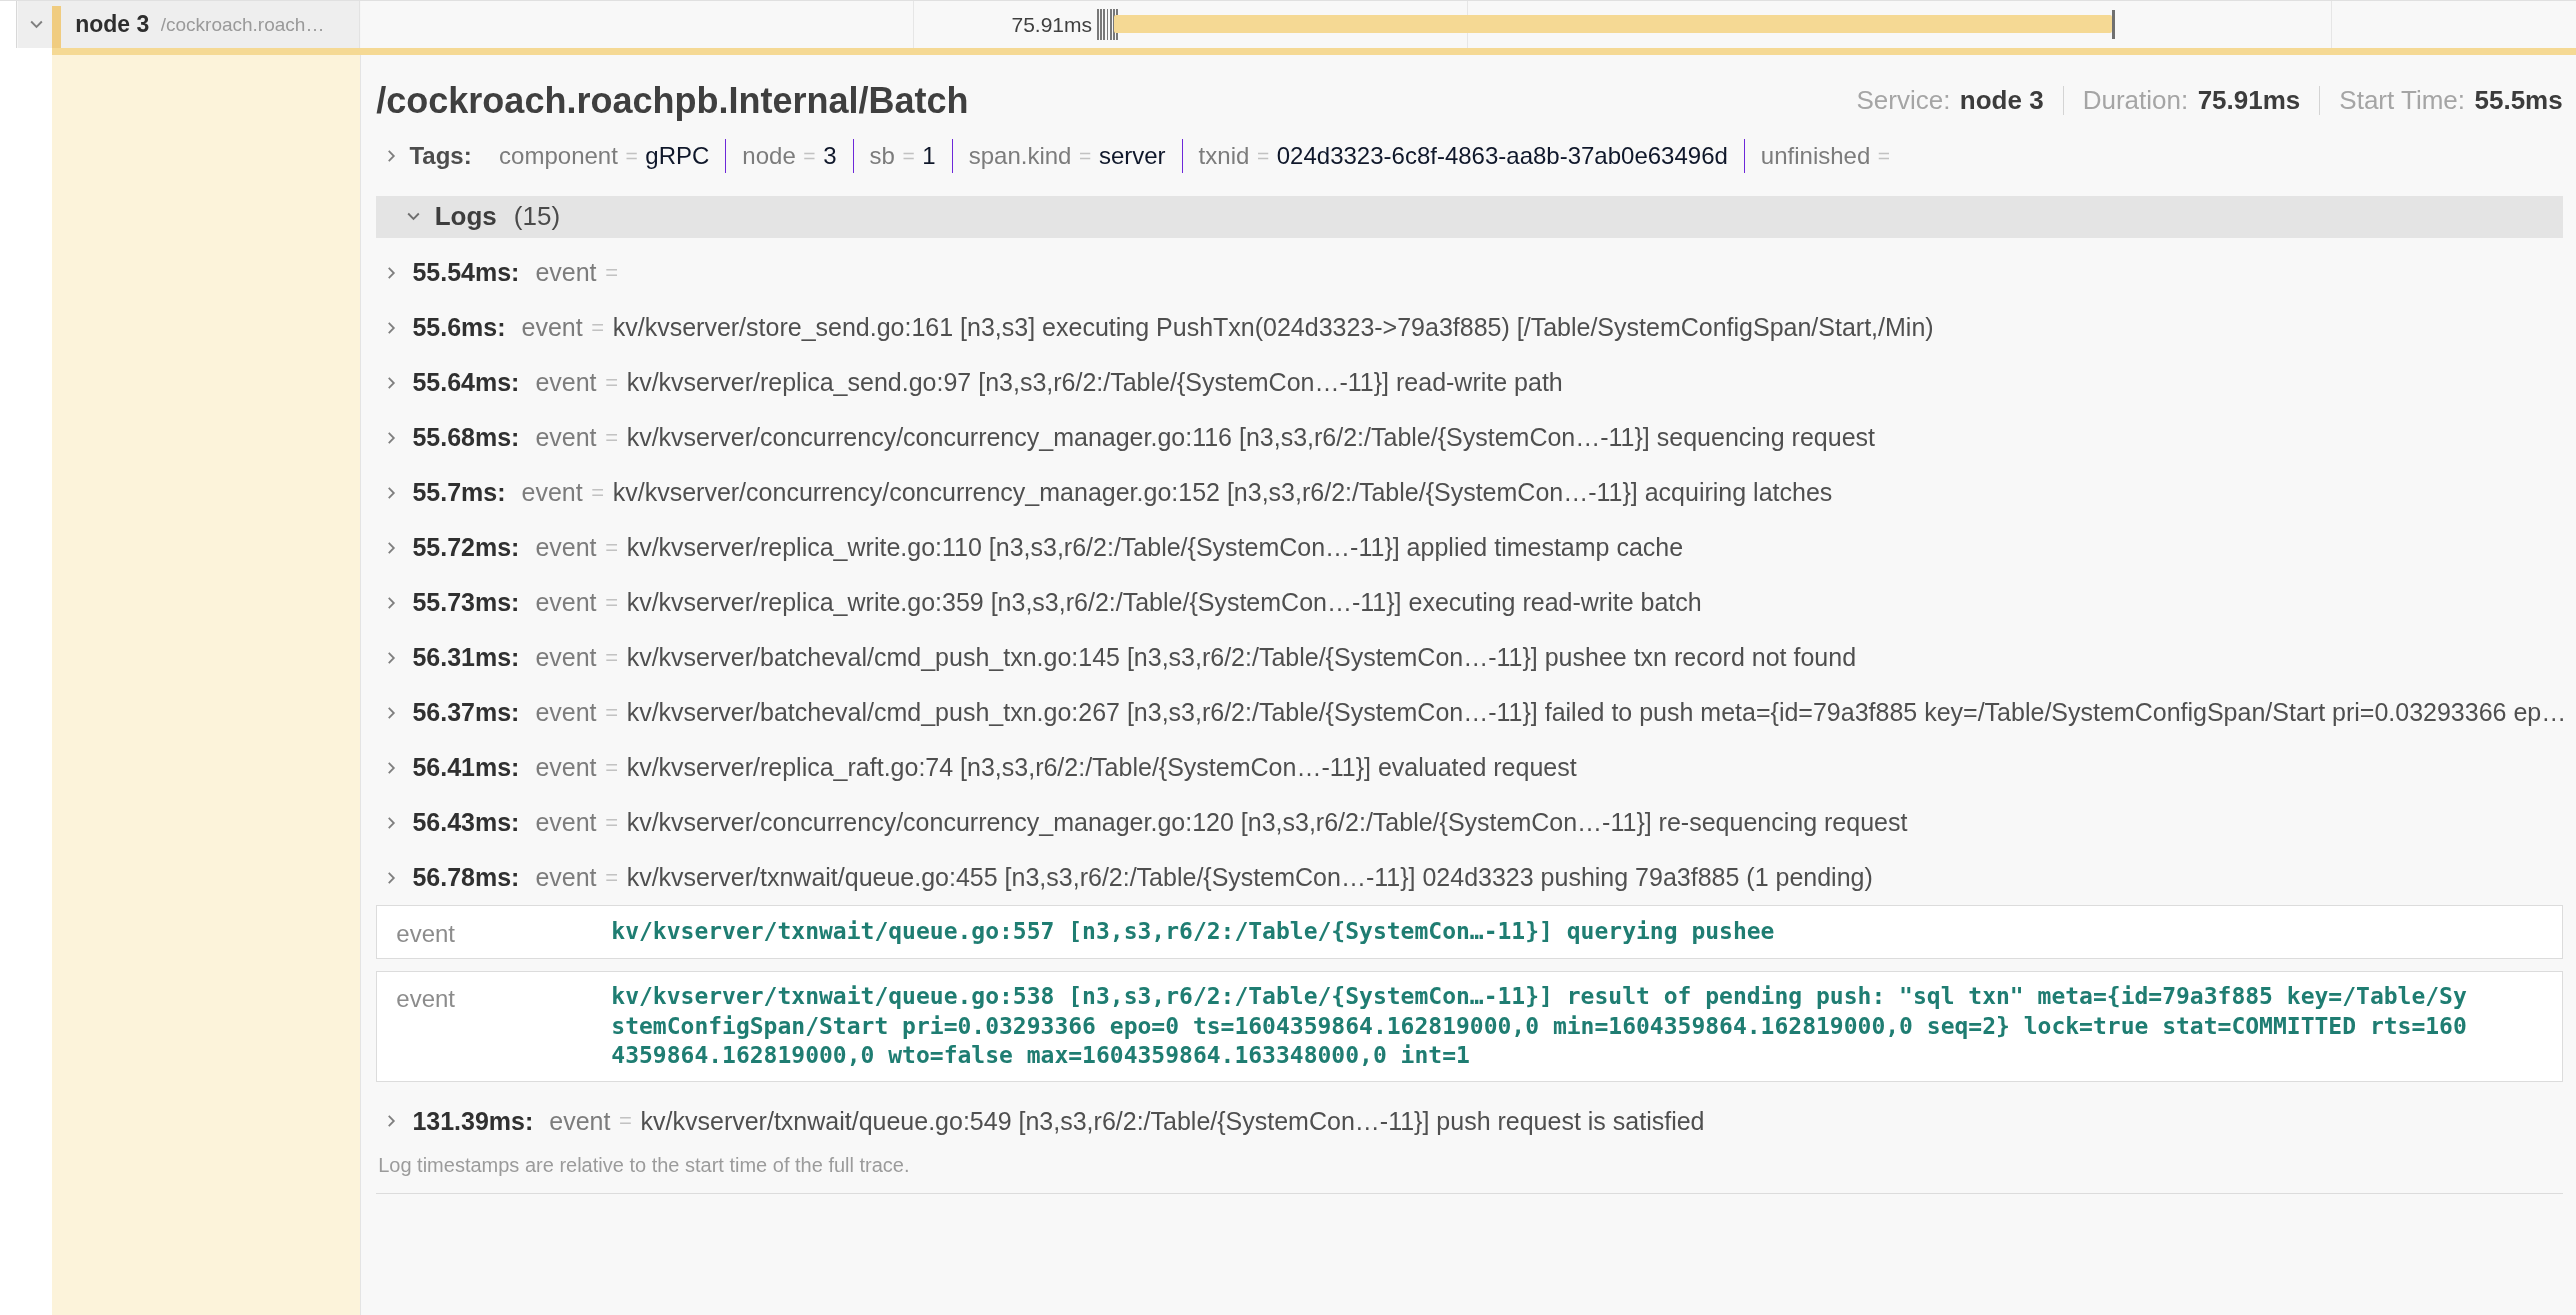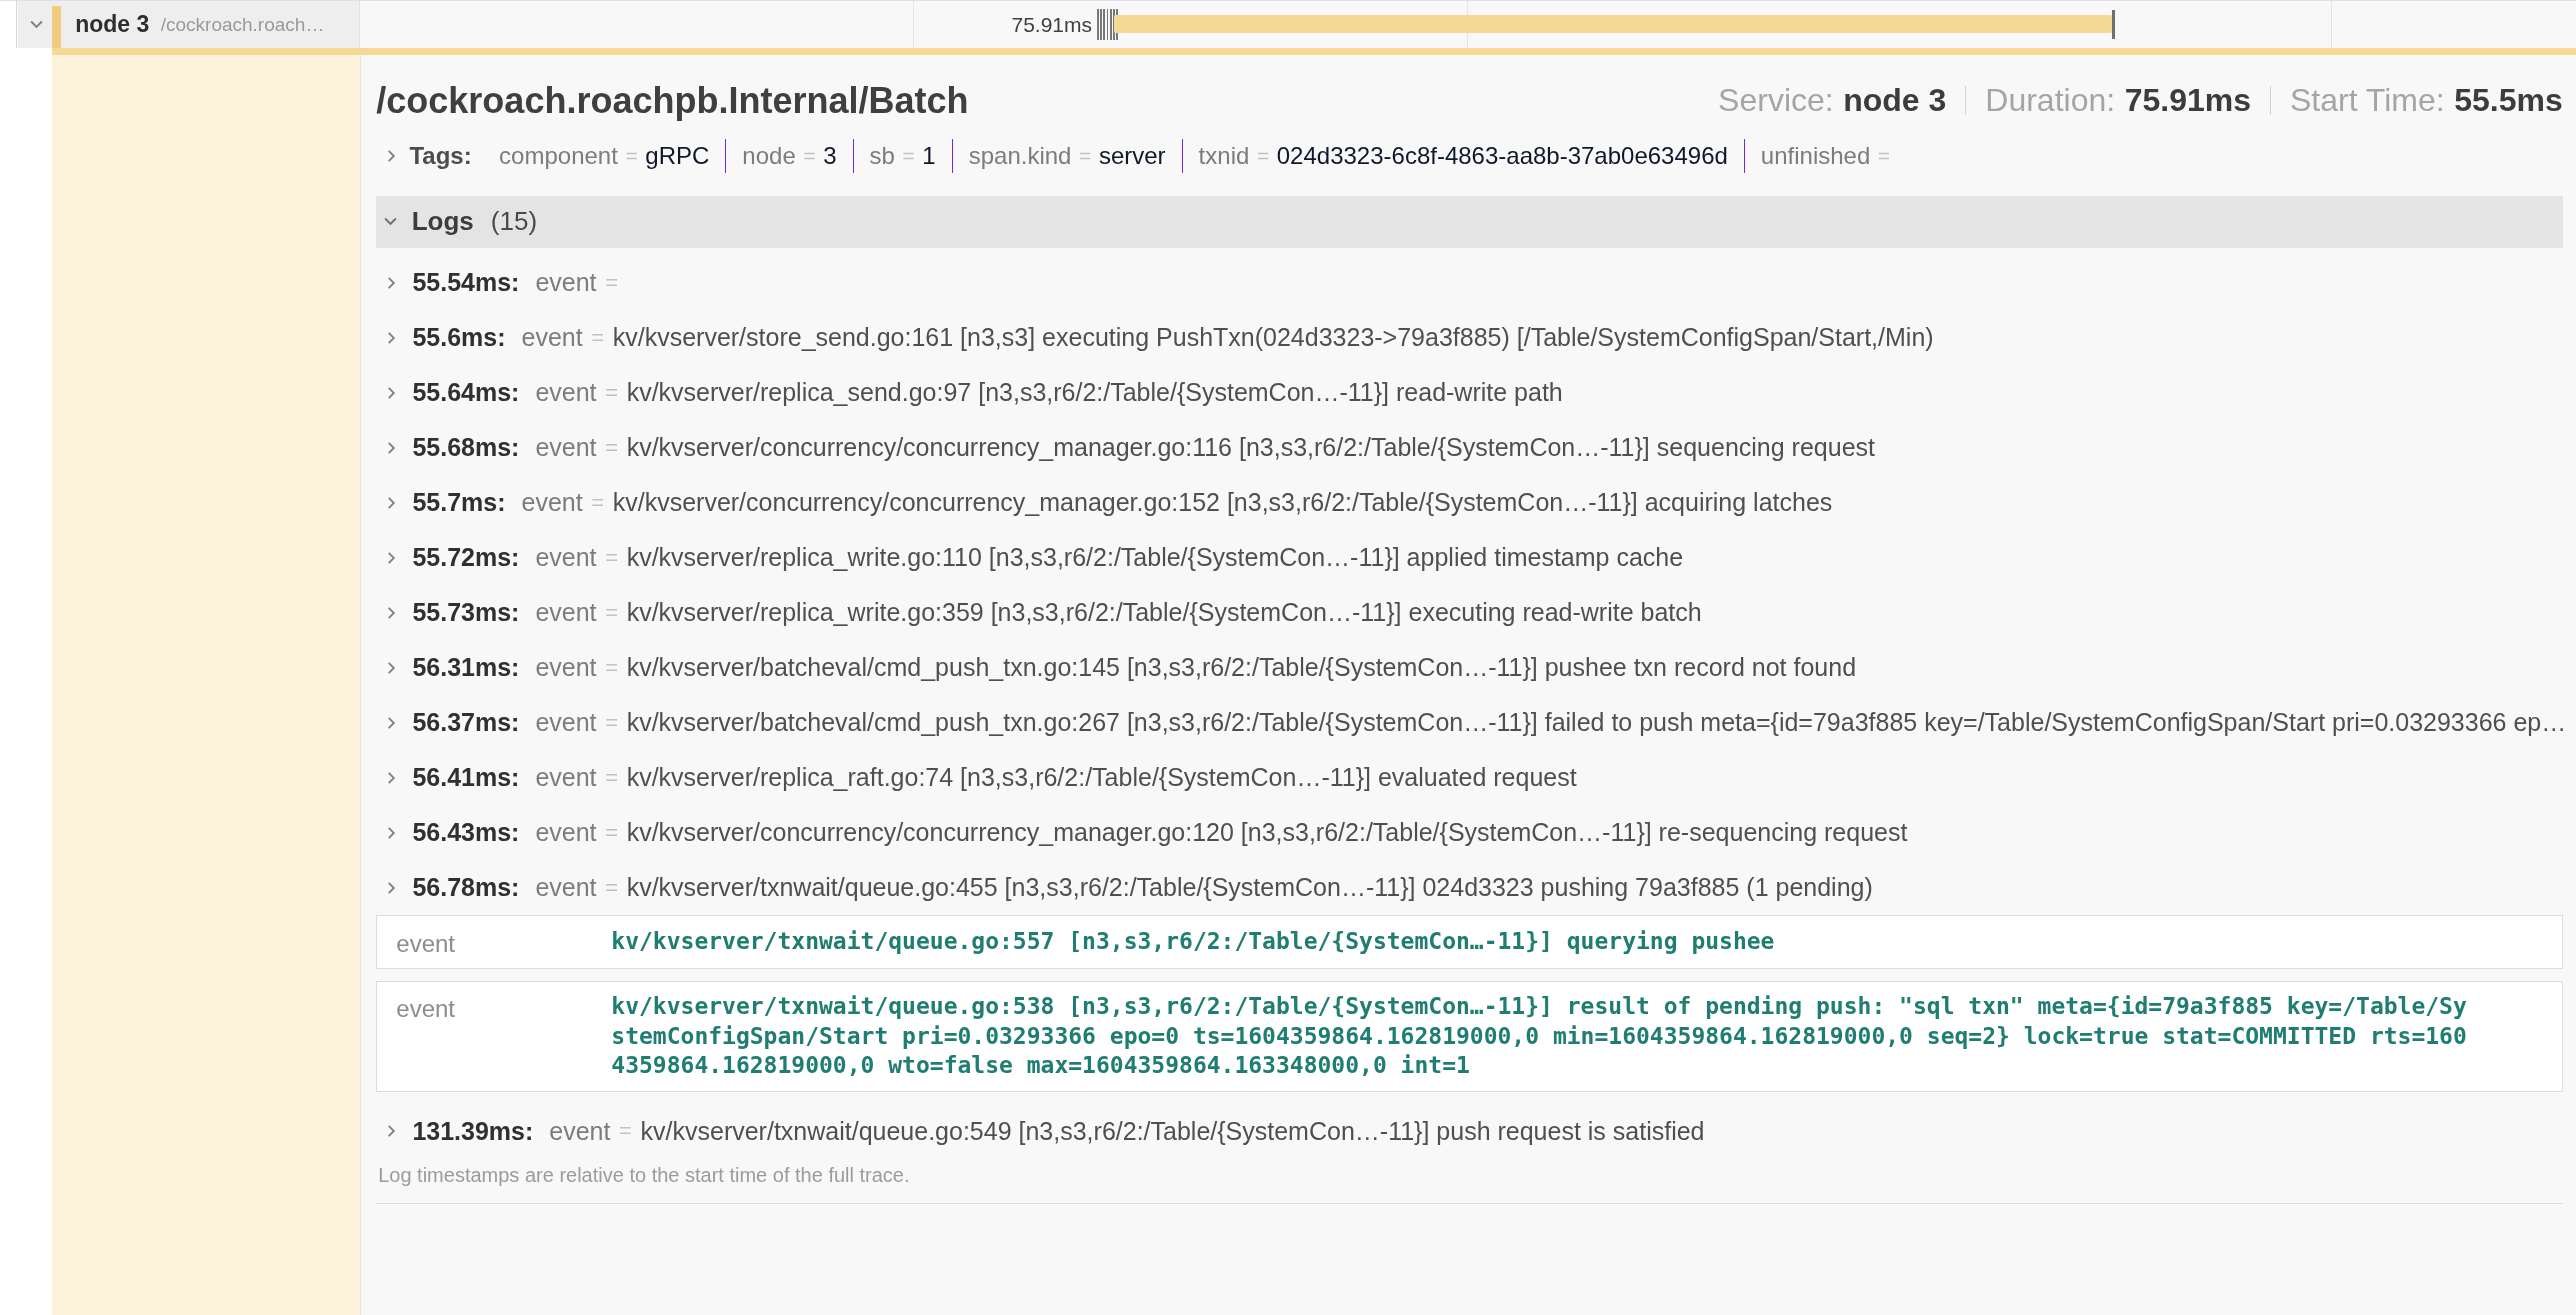--- a/index.html
+++ b/index.html
@@ -31,37 +31,37 @@
   .accent-hbar .fill { position:absolute; left:52px; right:0; top:0; bottom:0; background:#f5d994; }
 
   
   .main { display:flex; height:1261px; }
   .left-white { width:52px; background:#ffffff; }
   .cream-col { width:308px; background:#fcf3da; }
   .panel { flex:1; background:#f8f8f8; border-left:1px solid #e4e4e4; padding:0 13.3px 0 15.3px; overflow:hidden; }
 
   .detail-header { display:flex; justify-content:space-between; align-items:center; margin-top:25px; }
   .title { font-size:36px; font-weight:700; color:#3f3f3f; }
-  .meta { display:flex; align-items:center; font-size:32px; white-space:nowrap; }
+  .meta { display:flex; align-items:center; font-size:26px; white-space:nowrap; }
   .meta-label { color:#a5a5a5; margin-right:9.5px; }
   .meta-value { color:#3c3c3c; font-weight:700; }
   .meta-sep { width:1px; height:29px; background:#d4d4d4; margin:0 19px; }
 
   .tags-row { display:flex; align-items:center; margin-top:17px; font-size:24px; }
   .tags-row .chev { margin-left:5.7px; }
   .tags-label { font-weight:700; color:#4d4d4d; margin:0 11.4px 0 9.5px; }
   .tag-item { display:inline-flex; align-items:center; height:34px; padding:0 16px;
               border-right:1px solid #6d28d9; white-space:nowrap; }
   .tag-item:last-child { border-right:none; }
   .tag-key { color:#7c7c7c; }
   .tag-eq { color:#c2c2c2; margin:0 7.6px; font-size:21px; }
   .tag-val { color:#0f172a; }
 
   .logs-section { margin-top:23px; }
-  .logs-header { height:52px; background:#e4e4e4; display:flex; align-items:center; padding-left:5px; }
+  .logs-header { height:42px; background:#e4e4e4; display:flex; align-items:center; padding-left:28px; }
   .logs-header .chev { flex:0 0 auto; }
   .logs-title { font-size:26px; font-weight:700; color:#3d3d3d; margin-left:11.4px; }
   .logs-count { font-size:26px; color:#4a4a4a; margin-left:17px; }
 
   .log-list { padding-top:7.6px; }
   .log-row { height:55px; display:flex; align-items:center; font-size:25px;
              white-space:nowrap; overflow:hidden; padding-left:5.7px; }
   .log-row .chev { flex:0 0 auto; margin-right:12.4px; }
   .log-time { font-weight:700; color:#303030; margin-right:16px; }
   .log-key { color:#7c7c7c; }

